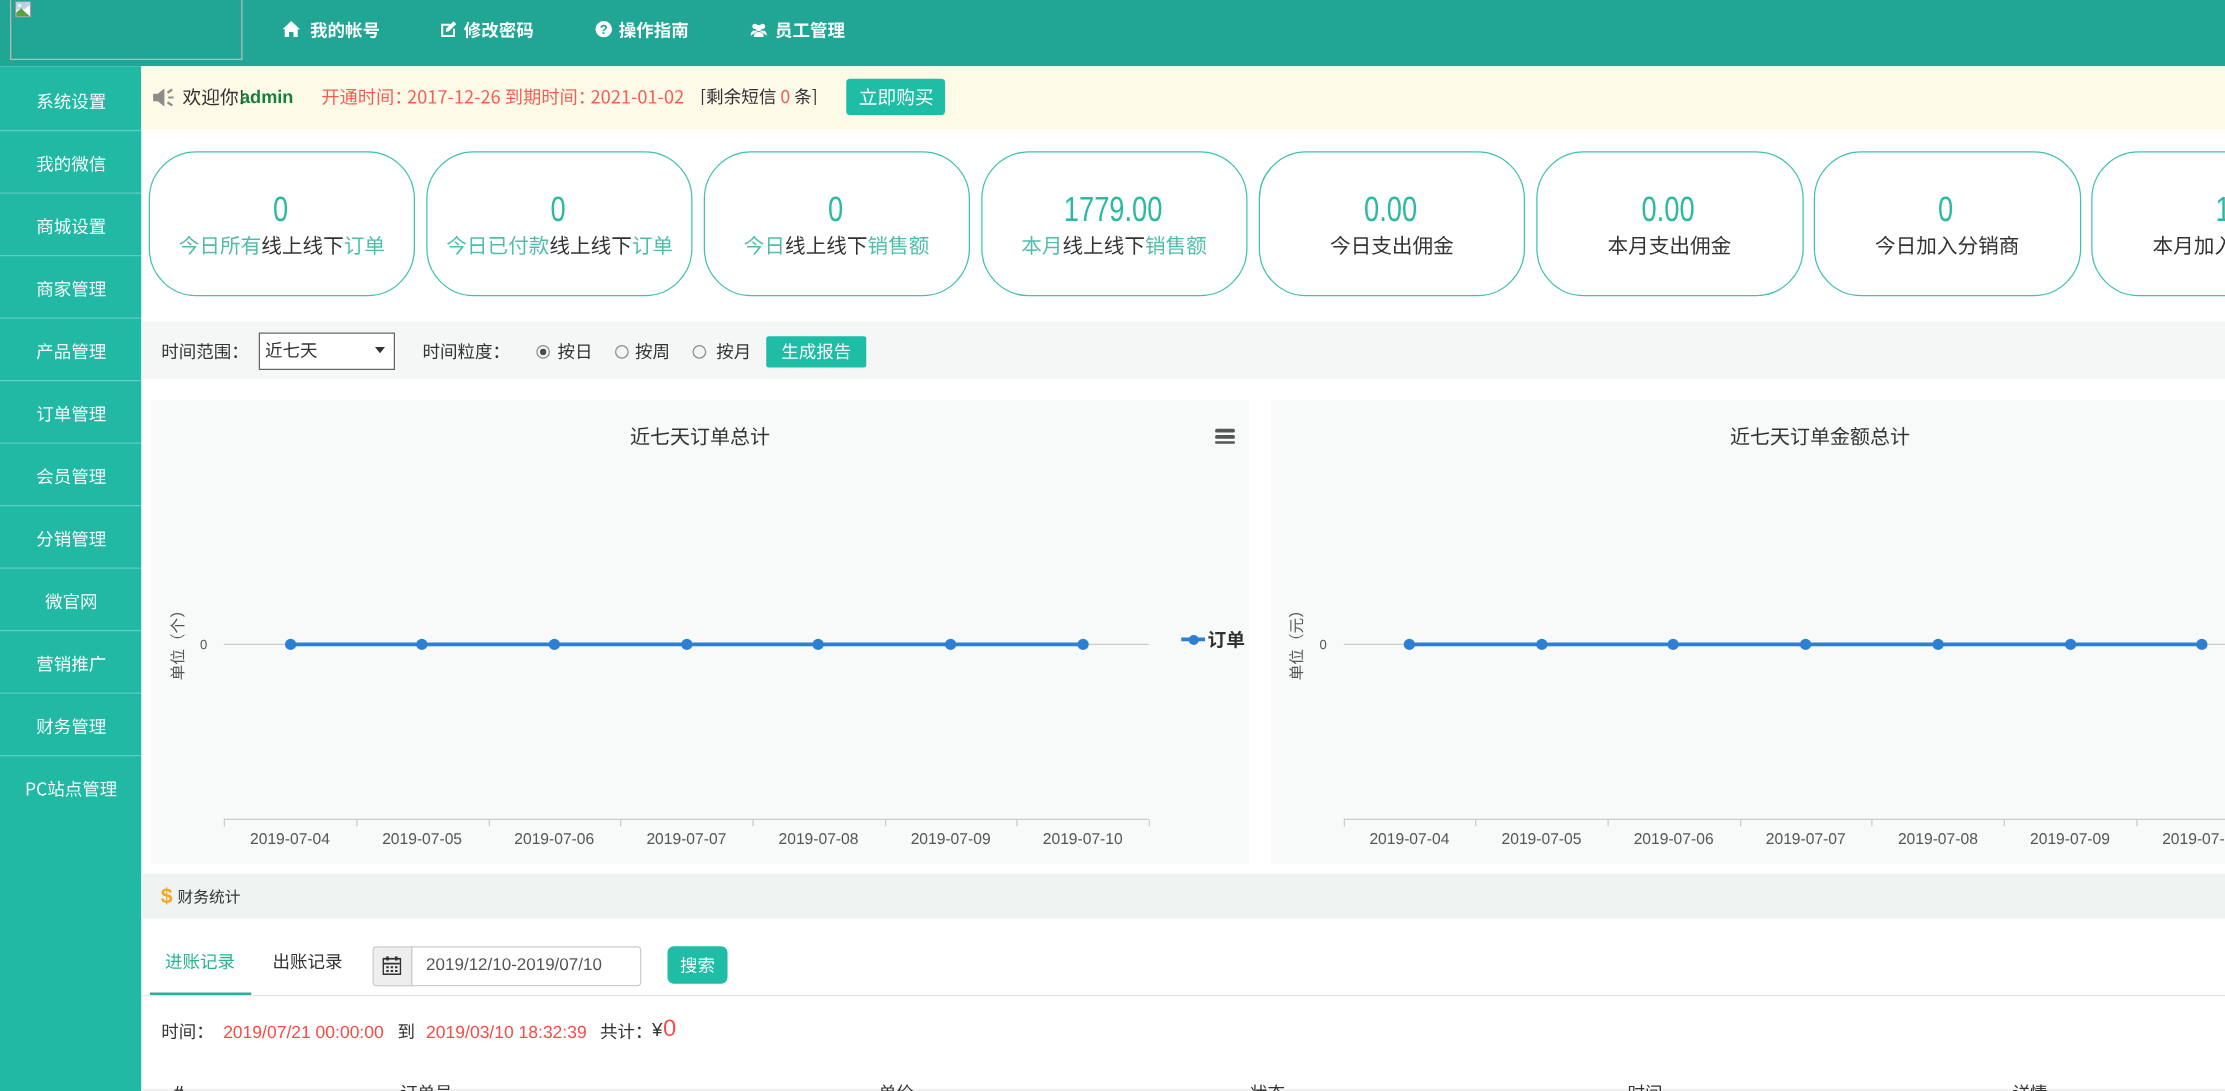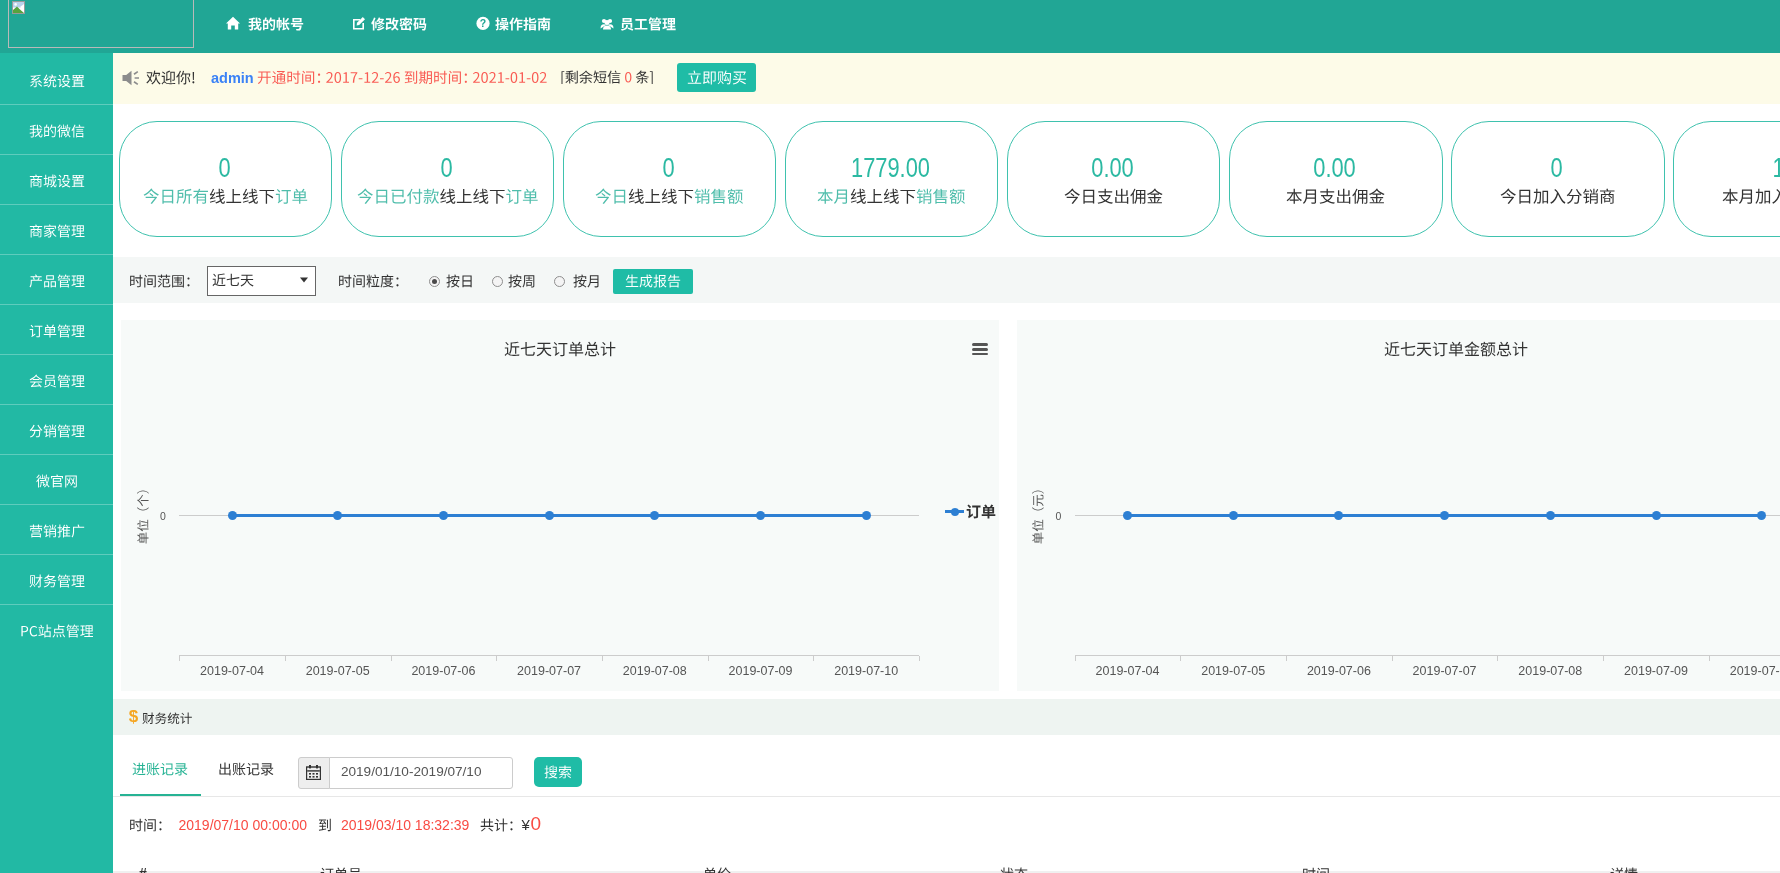--- a/index.html
+++ b/index.html
@@ -314,21 +314,21 @@
     <path d="M12 4.2 L15.8 1.6 M12.6 8 H17 M12 11.8 L15.8 14.4" stroke="#8c8c8c" stroke-width="1.7" fill="none"></path>
   </svg>
 <div style="position:absolute;left:146.0px;top:69.7px;width:49.8px;height:15.0px"><svg width="49.8" height="15.0" viewBox="0 0 3323 1000">
       <g transform="matrix(1 0 0 -1 0 880)">
         <use href="#g48" x="0" fill="#333333"></use>
         <use href="#g49" x="1000" fill="#333333"></use>
         <use href="#g50" x="2000" fill="#333333"></use>
         <use href="#g51" x="3000" fill="#333333"></use>
       </g>
     </svg></div>
-<div style="position:absolute;top:69.6px;font:bold 14.5px 'Liberation Sans',sans-serif;color:#3b82f6;line-height:17.4px;white-space:pre;left:211px;">admin</div>
+<div style="position:absolute;top:69.6px;font:bold 14.5px 'Liberation Sans',sans-serif;color:#15803d;line-height:17.4px;white-space:pre;left:192px;">admin</div>
 <div style="position:absolute;left:257.0px;top:69.9px;width:290.4px;height:14.6px"><svg width="290.4" height="14.6" viewBox="0 0 19892 1000">
       <g transform="matrix(1 0 0 -1 0 880)">
         <use href="#g52" x="0" fill="#f95b53"></use>
         <use href="#g53" x="1000" fill="#f95b53"></use>
         <use href="#g54" x="2000" fill="#f95b53"></use>
         <use href="#g55" x="3000" fill="#f95b53"></use>
         <use href="#g56" x="4000" fill="#f95b53"></use>
         <use href="#g57" x="4700" fill="#f95b53"></use>
         <use href="#g58" x="5255" fill="#f95b53"></use>
         <use href="#g59" x="5810" fill="#f95b53"></use>
@@ -697,36 +697,36 @@
     <g fill="#333">
       <rect x="3" y="8" width="2" height="1.6"></rect>
       <rect x="6.5" y="8" width="2" height="1.6"></rect>
       <rect x="10" y="8" width="2" height="1.6"></rect>
       <rect x="3" y="11" width="2" height="1.6"></rect>
       <rect x="6.5" y="11" width="2" height="1.6"></rect>
       <rect x="10" y="11" width="2" height="1.6"></rect>
     </g>
   </svg>
 <div style="position:absolute;left:328.6px;top:756.5px;width:184.5px;height:32.3px;background:#fff;border:1px solid #ccc;box-sizing:border-box;border-radius:0 3px 3px 0"></div>
-<div style="position:absolute;top:764.4px;font:normal 13.6px 'Liberation Sans',sans-serif;color:#555555;line-height:16.3px;white-space:pre;left:340.9px;">2019/01/10-2019/07/10</div>
+<div style="position:absolute;top:764.4px;font:normal 13.6px 'Liberation Sans',sans-serif;color:#555555;line-height:16.3px;white-space:pre;left:340.9px;">2019/12/10-2019/07/10</div>
 <div style="position:absolute;left:534.0px;top:756.7px;width:48.0px;height:30.0px;background:#1fbca6;border-radius:5px"></div>
 <div style="position:absolute;left:544.0px;top:764.7px;width:28.0px;height:14.0px"><svg width="28.0" height="14.0" viewBox="0 0 2000 1000">
       <g transform="matrix(1 0 0 -1 0 880)">
         <use href="#g122" x="0" fill="#ffffff"></use>
         <use href="#g123" x="1000" fill="#ffffff"></use>
       </g>
     </svg></div>
 <div style="position:absolute;left:128.7px;top:818.0px;width:37.8px;height:14.0px"><svg width="37.8" height="14.0" viewBox="0 0 2700 1000">
       <g transform="matrix(1 0 0 -1 0 880)">
         <use href="#g54" x="0" fill="#333333"></use>
         <use href="#g55" x="1000" fill="#333333"></use>
         <use href="#g56" x="2000" fill="#333333"></use>
       </g>
     </svg></div>
-<div style="position:absolute;top:816.9px;font:normal 14.0px 'Liberation Sans',sans-serif;color:#f94b43;line-height:16.8px;white-space:pre;left:178.5px;">2019/07/10 00:00:00</div>
+<div style="position:absolute;top:816.9px;font:normal 14.0px 'Liberation Sans',sans-serif;color:#f94b43;line-height:16.8px;white-space:pre;left:178.5px;">2019/07/21 00:00:00</div>
 <div style="position:absolute;left:318.0px;top:818.0px;width:14.0px;height:14.0px"><svg width="14.0" height="14.0" viewBox="0 0 1000 1000">
       <g transform="matrix(1 0 0 -1 0 880)">
         <use href="#g64" x="0" fill="#333333"></use>
       </g>
     </svg></div>
 <div style="position:absolute;top:816.9px;font:normal 14.0px 'Liberation Sans',sans-serif;color:#f94b43;line-height:16.8px;white-space:pre;left:340.9px;">2019/03/10 18:32:39</div>
 <div style="position:absolute;left:480.4px;top:818.0px;width:37.8px;height:14.0px"><svg width="37.8" height="14.0" viewBox="0 0 2700 1000">
       <g transform="matrix(1 0 0 -1 0 880)">
         <use href="#g124" x="0" fill="#333333"></use>
         <use href="#g110" x="1000" fill="#333333"></use>

